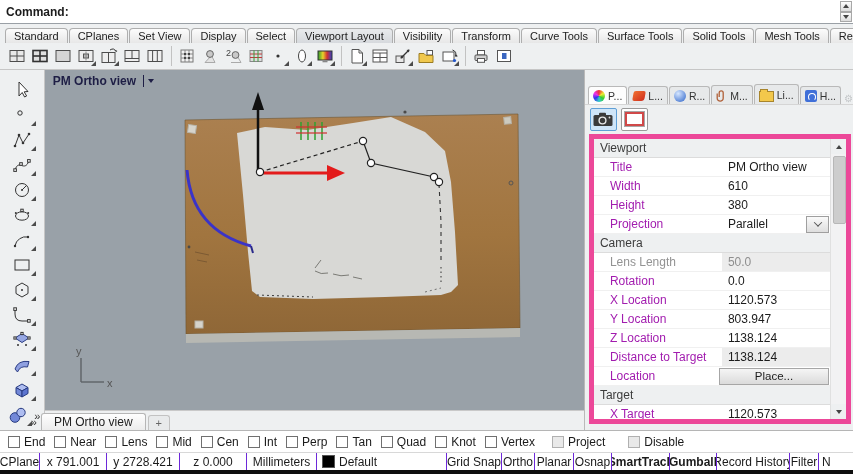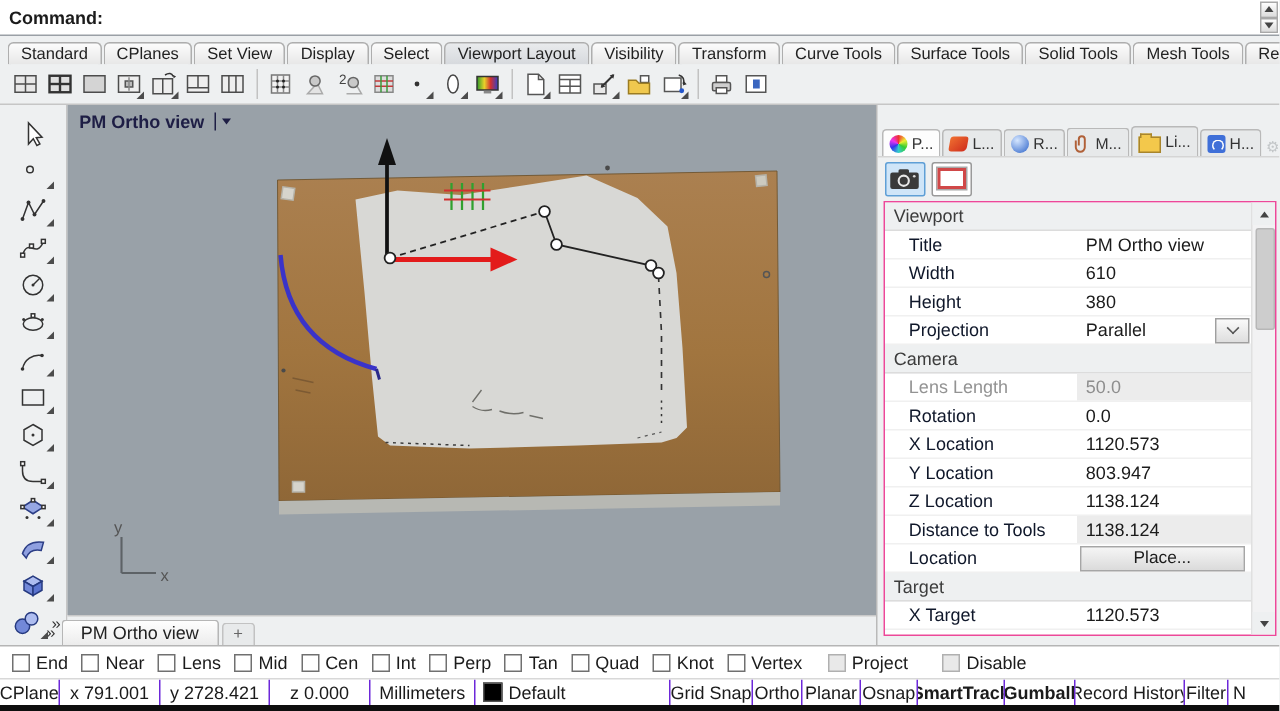--- a/index.html
+++ b/index.html
@@ -55,25 +55,25 @@
   .ptab{display:flex;align-items:center;gap:3px;font-size:10.5px;color:#333;padding:3px 4px 2px;
         border:1px solid #b9b9b9;border-bottom:none;border-radius:3px 3px 0 0;background:#e7e9ea;margin-right:1px}
   .ptab.active{background:#fdfdfd}
   #panel-gear{color:#c3c6c8;font-size:10px;margin-left:2px}
   #panel-toolbar{height:28px;display:flex;align-items:center;padding-left:5px;gap:4px;border-top:1px solid #d5d5d5}
   .pbtn{width:27px;height:23px;display:flex;align-items:center;justify-content:center;box-sizing:border-box;
         background:#fff;border:1px solid #9a9a9a;border-radius:2px}
   .pbtn.sel{background:#cfe5f8;border-color:#5f9fd6}
   .rect-glyph{width:15px;height:10px;border:2px solid #d04848;box-shadow:0 0 0 1px #a8a8a8;background:#fff}
   #prop-list{position:absolute;left:4px;right:2px;top:64px;bottom:6px;background:#fff;
-             border:1px solid #ec4899;box-sizing:border-box;overflow:hidden}
+             border:5px solid #ec4899;box-sizing:border-box;overflow:hidden}
   .phead{height:19px;line-height:19px;background:#eef0f1;color:#3c3c3c;padding-left:6px;
          border-bottom:1px solid #dcdcdc;box-sizing:border-box}
   .prow{height:19px;display:flex;align-items:center;border-bottom:1px solid #f0f0f0;box-sizing:border-box}
-  .plabel{width:112px;padding-left:16px;color:#0f172a;white-space:nowrap;overflow:hidden}
+  .plabel{width:112px;padding-left:16px;color:#a21caf;white-space:nowrap;overflow:hidden}
   .pval{flex:1;padding-left:6px;margin-right:16px;white-space:nowrap}
   .prow.dis .plabel{color:#939393}
   .prow.dis .pval{background:#ececec;color:#8e8e8e;align-self:stretch;display:flex;align-items:center}
   .prow.shade .pval{background:#ececec;align-self:stretch;display:flex;align-items:center}
   .ddbox{width:21px;height:15px;border:1px solid #9f9f9f;background:linear-gradient(#fafafa,#dedede);
          display:flex;align-items:center;justify-content:center;margin-right:17px}
   .chev{width:5px;height:5px;border-right:1.4px solid #555;border-bottom:1.4px solid #555;
         transform:rotate(45deg) translate(-1px,-1px)}
   .place-btn{width:108px;height:15px;border:1px solid #a6a6a6;background:linear-gradient(#f5f5f5,#dbdbdb);
              display:flex;align-items:center;justify-content:center;font-size:11.5px}
@@ -559,21 +559,21 @@
       </div>
       <div class="prow">
         <span class="plabel">Y Location</span>
         <span class="pval">803.947</span>
       </div>
       <div class="prow">
         <span class="plabel">Z Location</span>
         <span class="pval">1138.124</span>
       </div>
       <div class="prow shade">
-        <span class="plabel">Distance to Tools</span>
+        <span class="plabel">Distance to Target</span>
         <span class="pval">1138.124</span>
       </div>
       <div class="prow">
         <span class="plabel">Location</span>
         <span class="pval" style="margin-right:17px;padding-left:2px">
             <span class="place-btn">Place...</span>
           </span>
       </div>
       <div class="phead">Target</div>
       <div class="prow">

